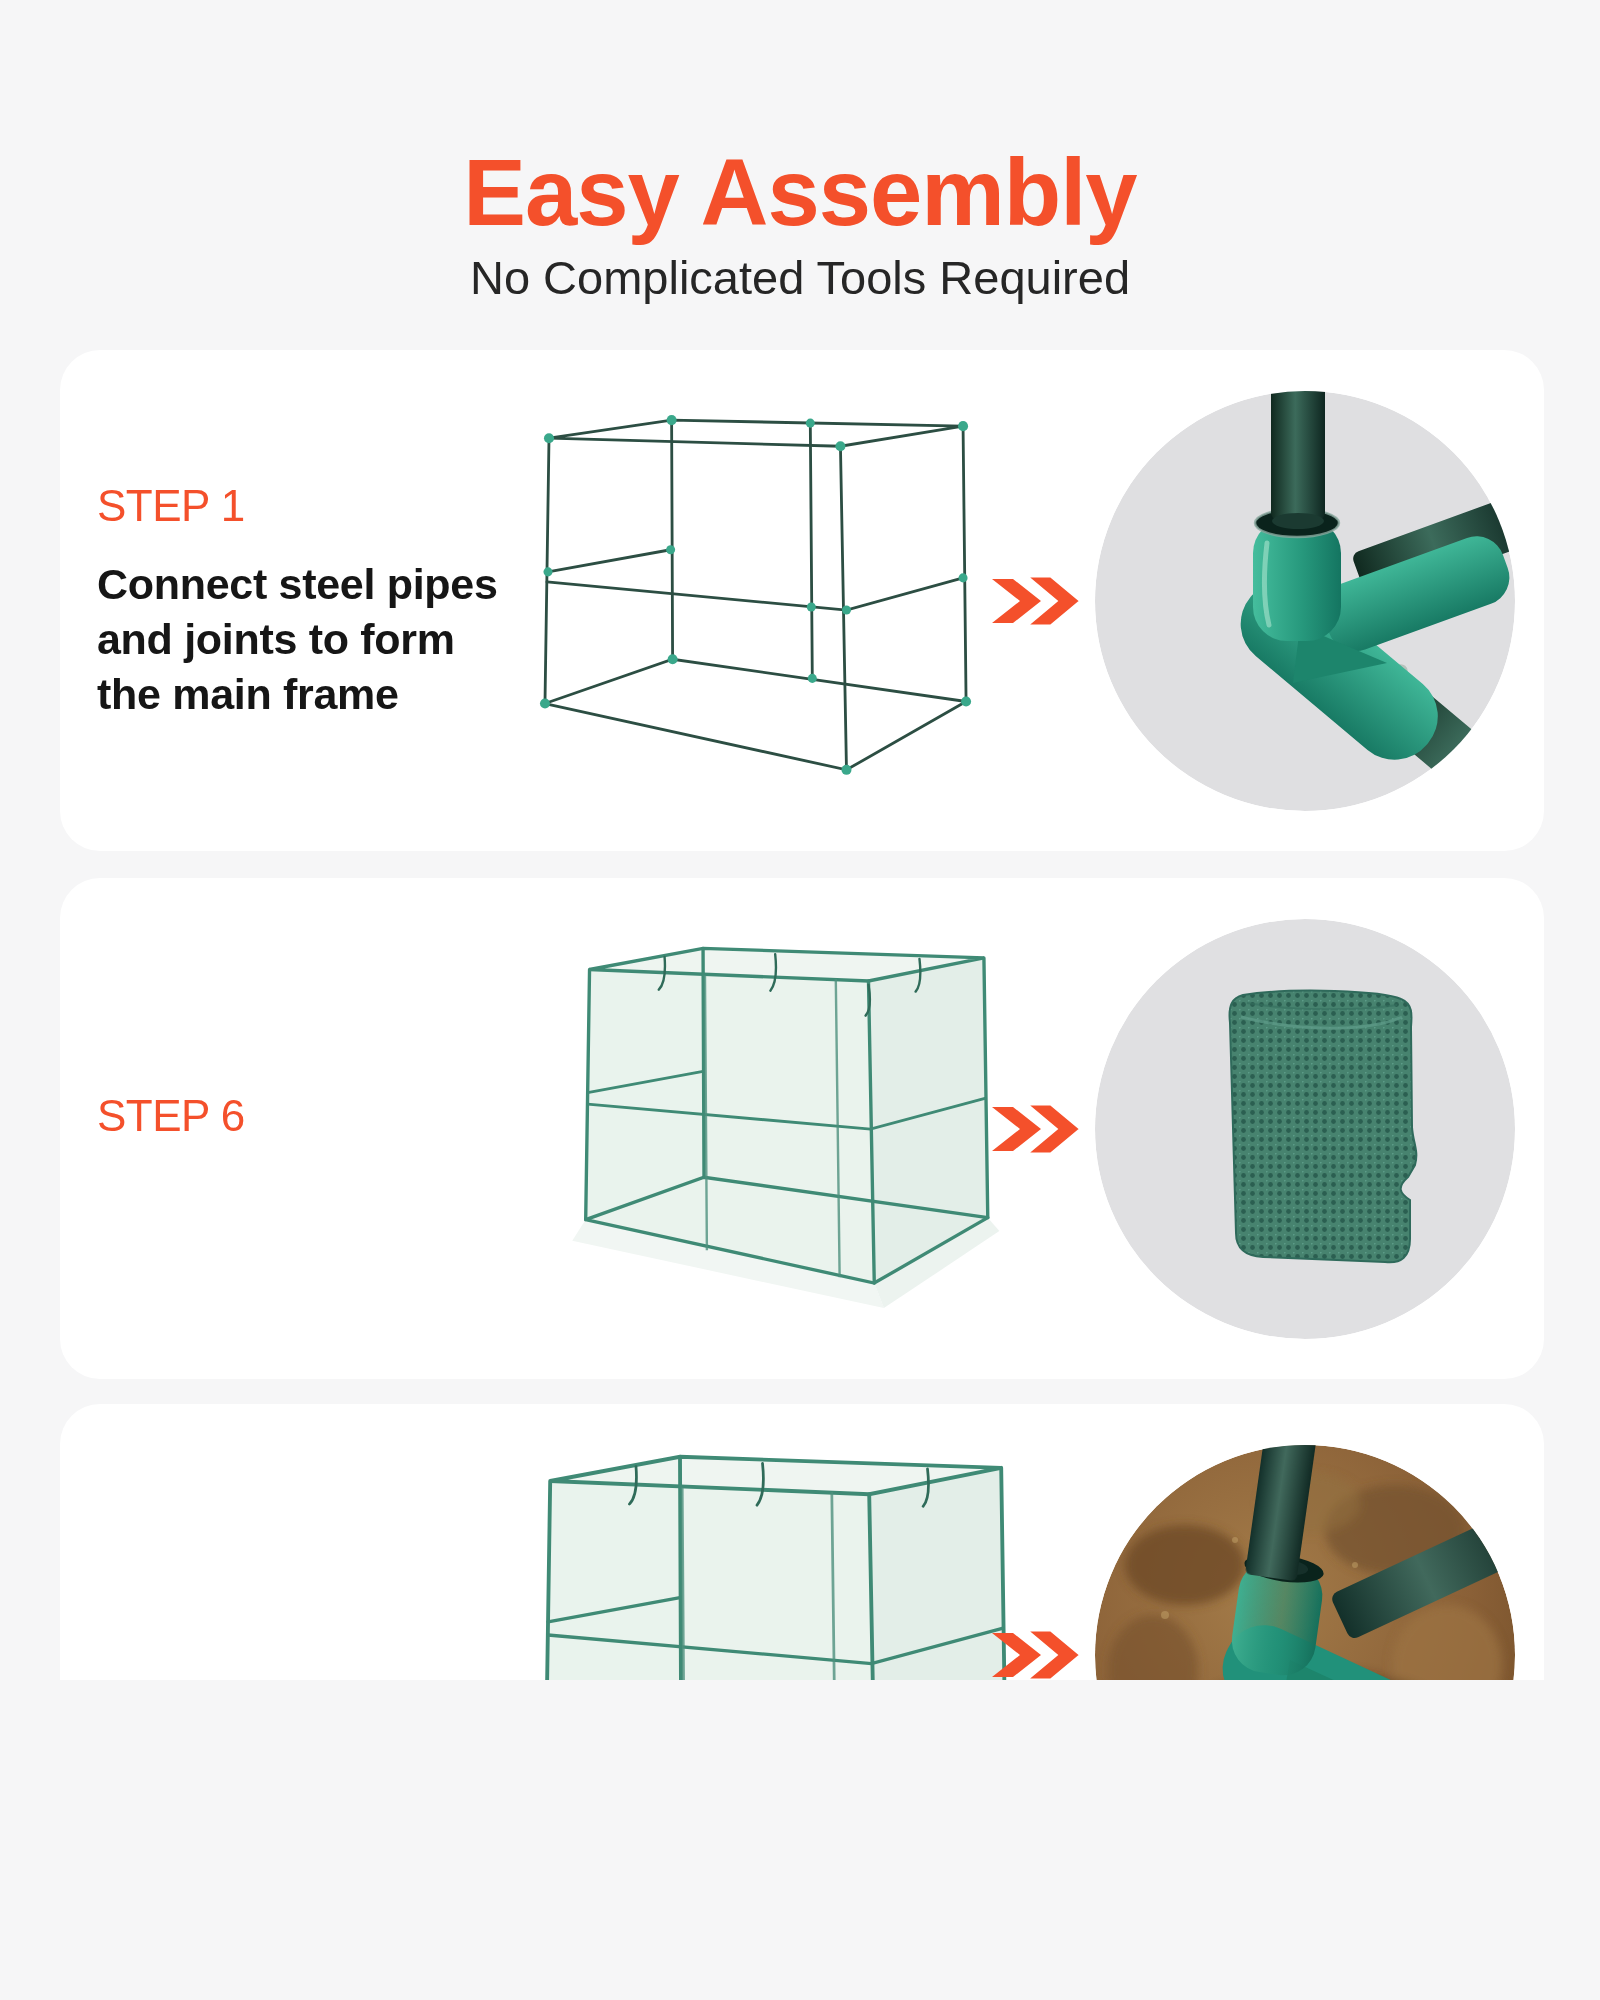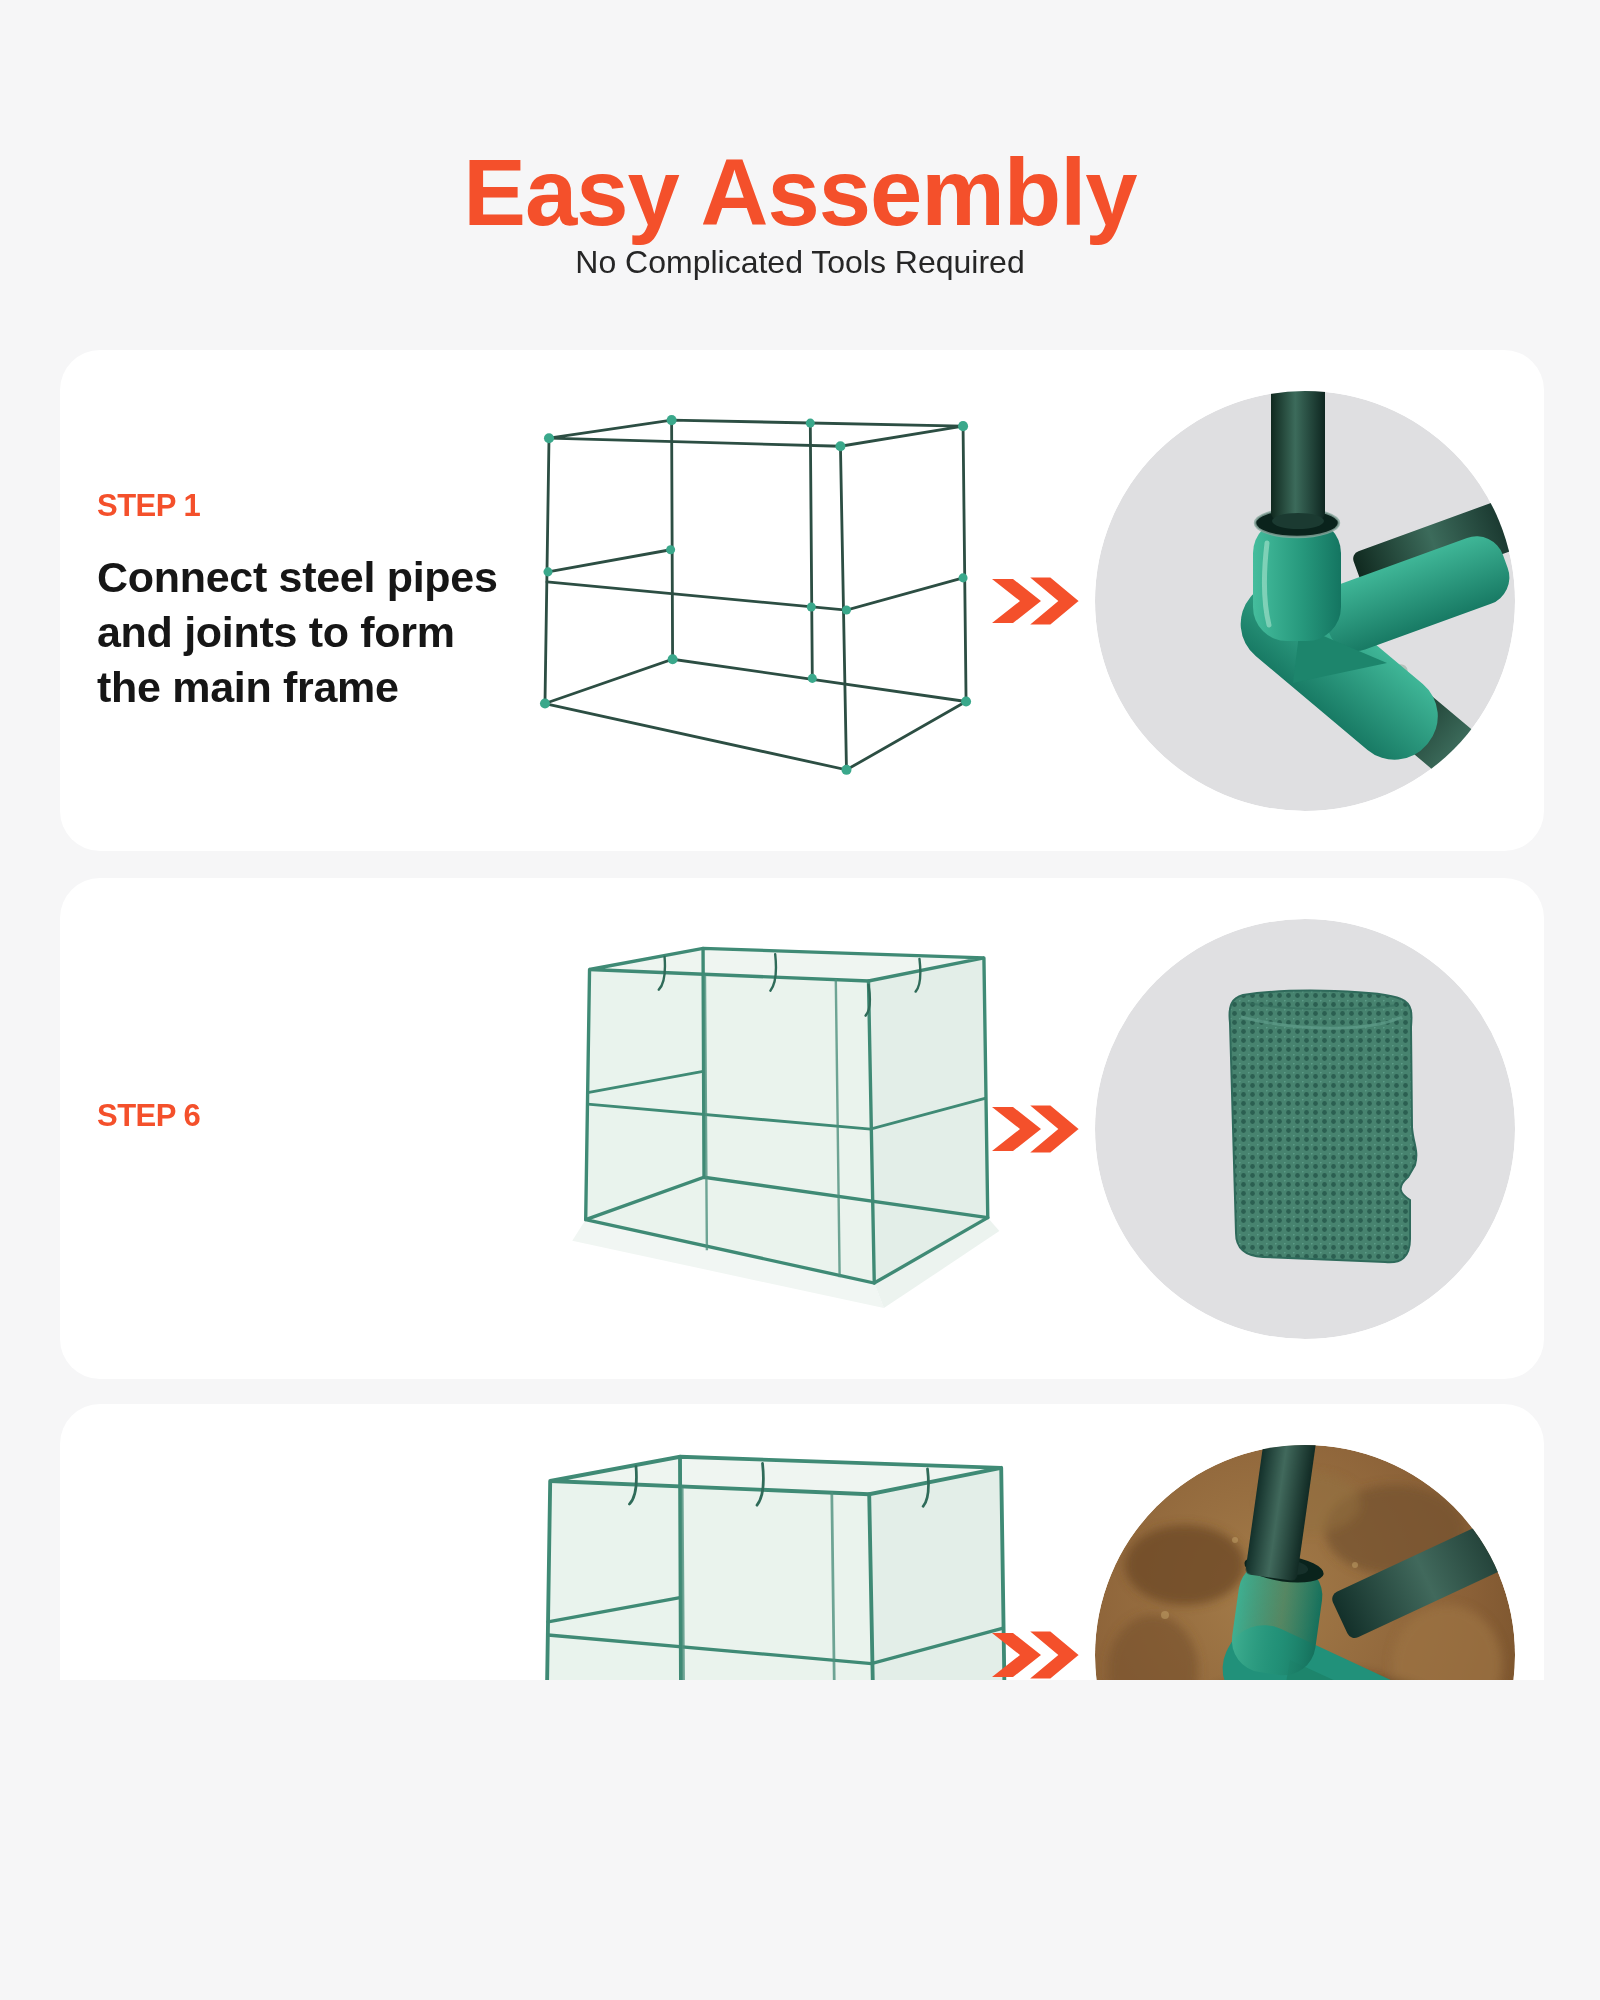--- a/index.html
+++ b/index.html
@@ -1,28 +1,28 @@
 <!DOCTYPE html>
 <html style="--accent: #F4502B; --page_bg: #F6F6F7; --card_bg: #FFFFFF; --text: #161616; --subtitle: #262626; --circle_bg: #DFDFE1; --pipe_dark: #1C3A31; --joint_teal: #2CA084; --mesh_pale: #E9F2EC; --mesh_edge: #3F8A75; --mesh_cloth: #47836F; --soil_brown: #8A6037;"><head>
 <meta charset="utf-8">
 <style>
   html,body{margin:0;padding:0;background:#F6F6F7;}
   .page{position:relative;width:1600px;height:1680px;overflow:hidden;
         background:var(--page_bg,#F6F6F7);font-family:"Liberation Sans",sans-serif;}
   .title{position:absolute;top:76px;left:0;width:100%;text-align:center;
          font-size:94px;font-weight:bold;letter-spacing:-1px;color:var(--accent,#F4502B);}
-  .subtitle{position:absolute;top:212px;left:0;width:100%;text-align:center;
-         font-size:32px;font-weight:normal;color:var(--subtitle,#262626);letter-spacing:0;}
+  .subtitle{position:absolute;top:203px;left:0;width:100%;text-align:center;
+         font-size:47px;font-weight:normal;color:var(--subtitle,#262626);letter-spacing:0;}
   .card{position:absolute;left:60px;width:1484px;height:501px;
         background:var(--card_bg,#FFFFFF);border-radius:40px;}
   #card1{top:350px;}
   #card2{top:878px;}
   #card3{top:1404px;}
   .step-text{position:absolute;left:37px;top:50%;transform:translateY(-50%);width:430px;}
-  .step-label{font-size:31px;font-weight:bold;color:var(--accent,#F4502B);
+  .step-label{font-size:44px;font-weight:normal;color:var(--accent,#F4502B);
               letter-spacing:-0.5px;margin-bottom:26px;}
   .step-desc{font-size:43px;line-height:55px;color:var(--text,#161616);letter-spacing:-0.3px;font-weight:bold;}
   .step-desc span{display:block;}
   .product{position:absolute;}
   #product1{left:445px;top:50px;width:490px;height:402px;}
   #product2{left:478px;top:53px;width:484px;height:404px;}
   #product3{left:435px;top:33px;width:546px;height:462px;}
   .arrow{position:absolute;left:930px;top:50%;transform:translateY(-50%);width:92px;height:54px;}
   .detail{position:absolute;left:1035px;top:50%;transform:translateY(-50%);width:420px;height:420px;}
   svg{display:block;width:100%;height:100%;}

